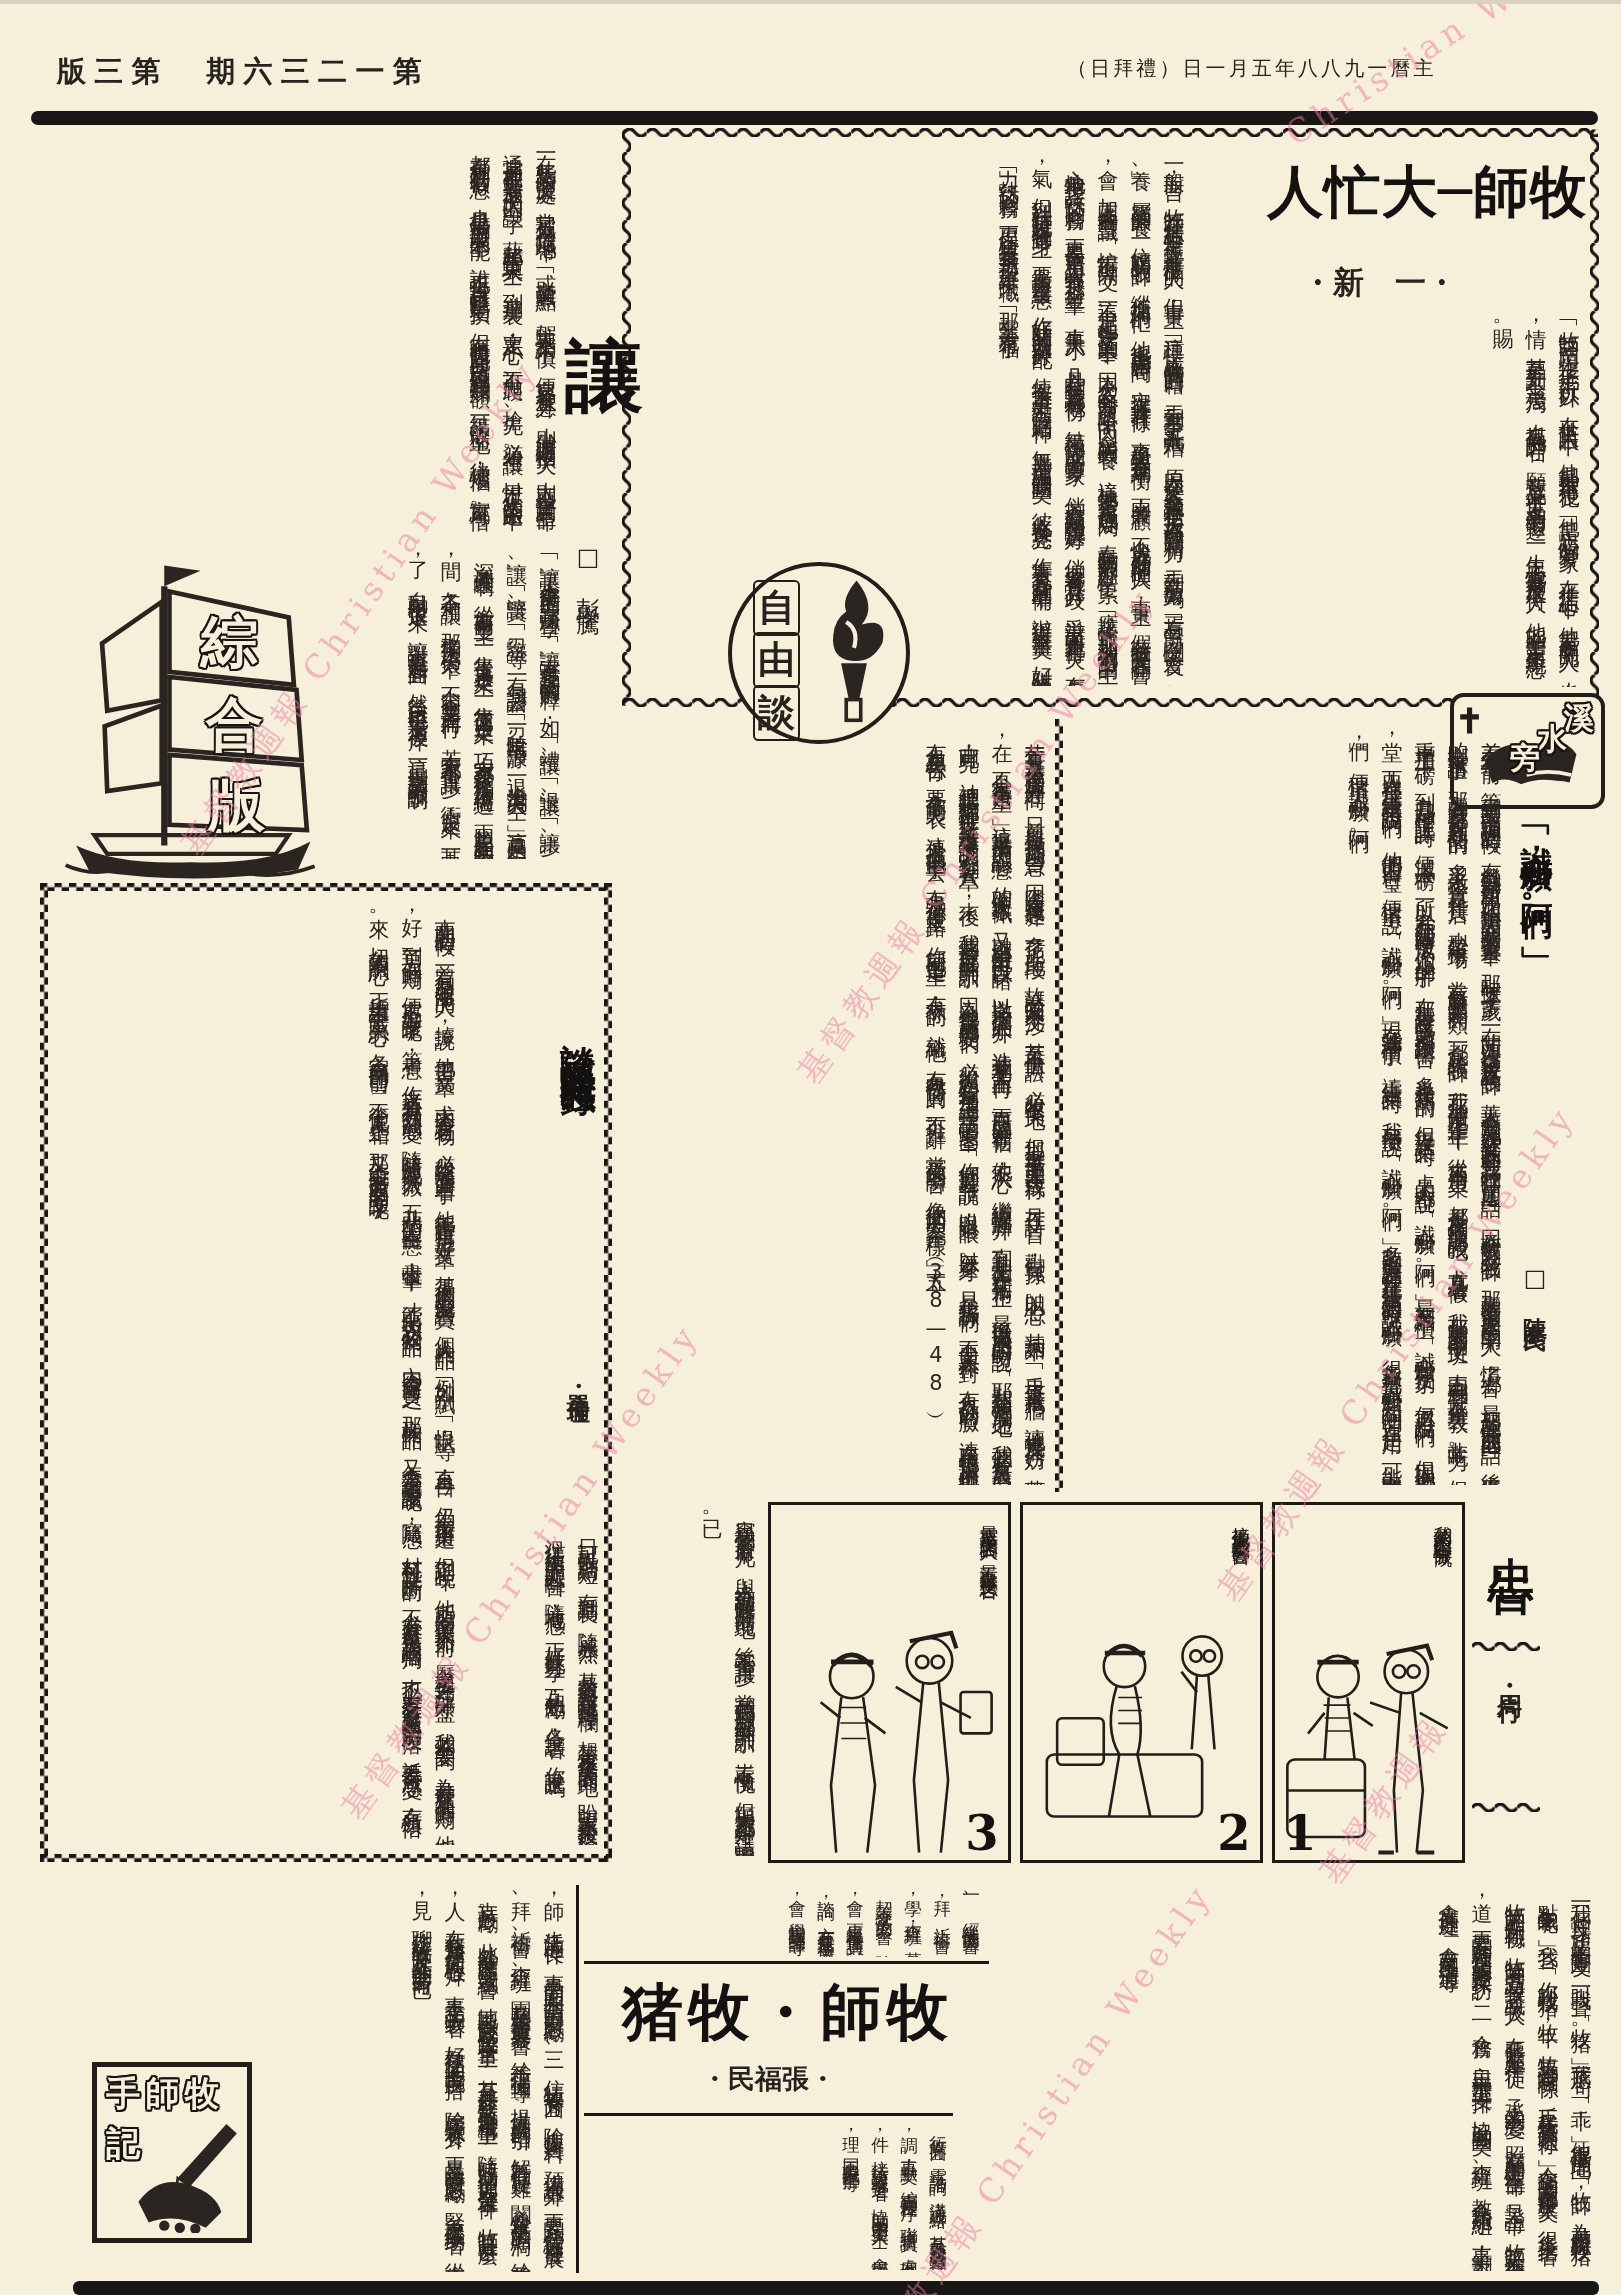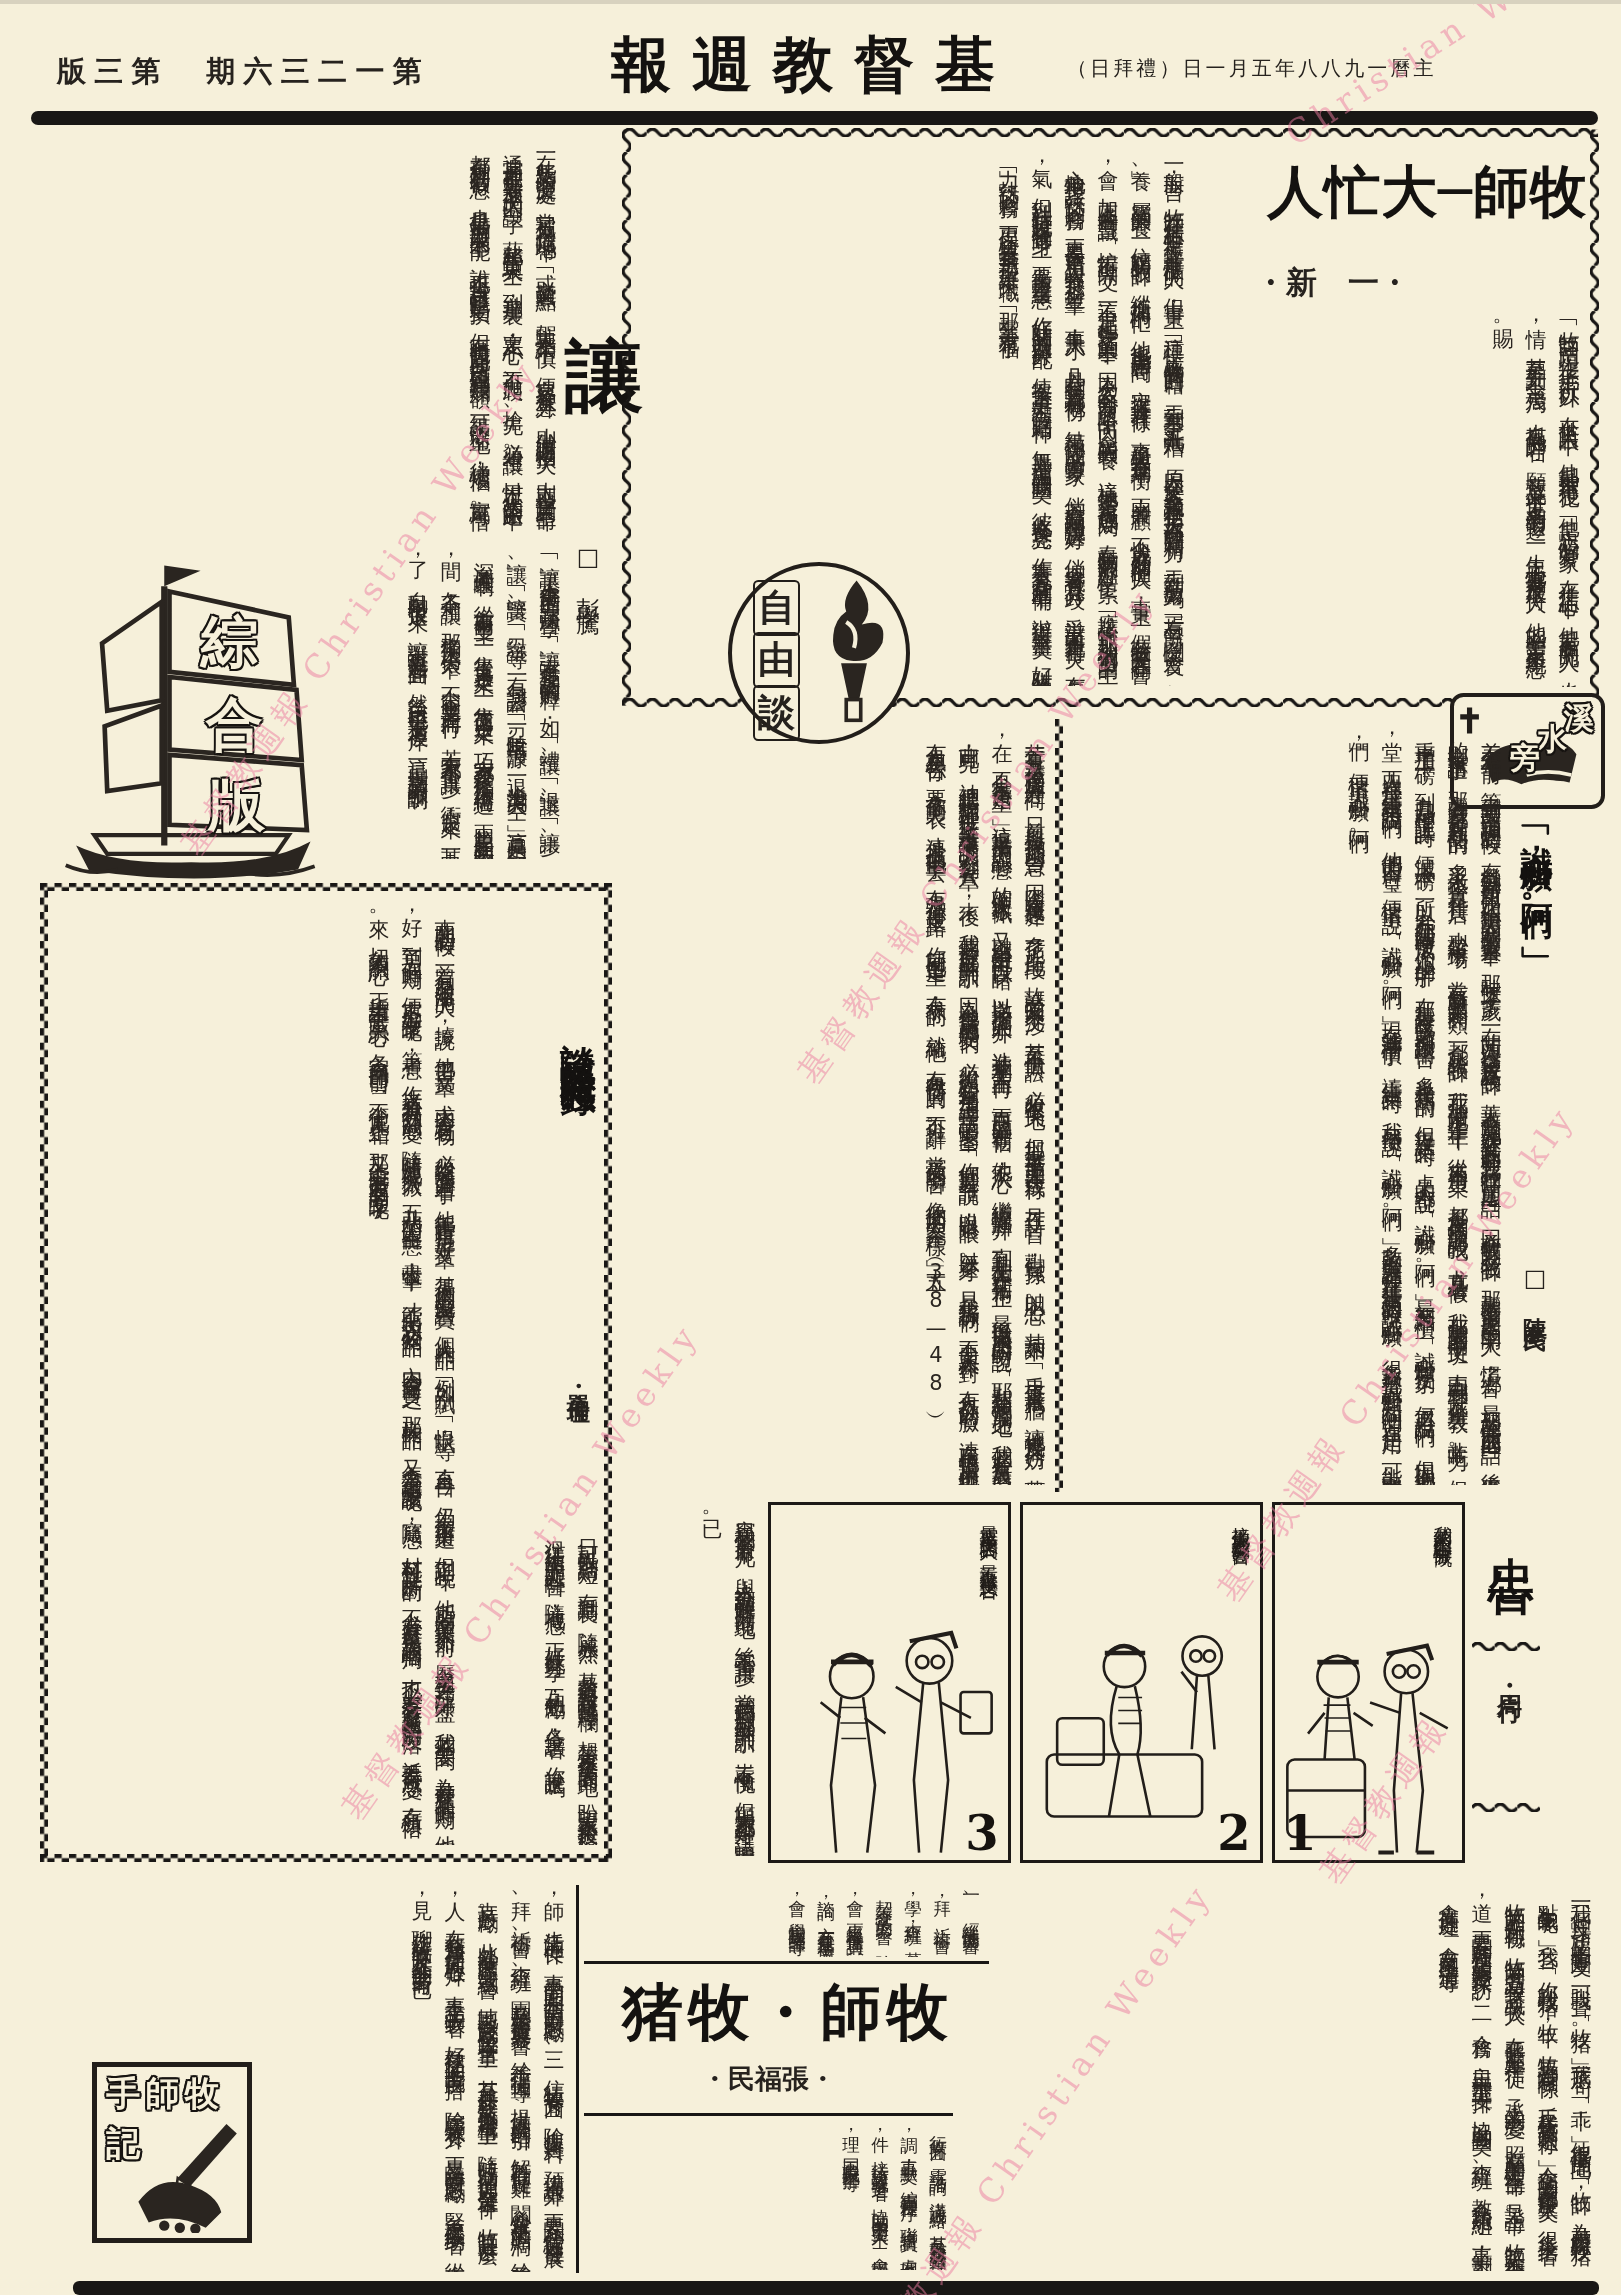--- a/index.html
+++ b/index.html
@@ -65,21 +65,20 @@
       </pattern>
       <pattern id="zigv" width="16" height="28" patternUnits="userSpaceOnUse">
         <rect x="0" y="0" width="8" height="14" fill="#191715"></rect>
           <rect x="8" y="14" width="8" height="14" fill="#191715"></rect>
       </pattern>
     </defs>
   </svg>
 
   <div class="abs" style="left:0;top:0;width:1622px;height:122px;">
     <div class="abs" style="left:57px;top:48px;font-size:29px;font-weight:700;letter-spacing:8.3px;">版三第　期六三二一第</div>
-    <div class="abs headline" style="left:596px;top:21px;width:435px;text-align:center;font-size:60px;letter-spacing:21px;">報週教督基</div>
     <div class="abs" style="left:1067px;top:51px;font-size:20px;letter-spacing:3.1px;">（日拜禮）日一月五年八八九一曆主</div>
     <div class="rule" style="left:31px;top:107px;width:1567px;height:13.5px;border-radius:7.3px;"></div>
   </div>
 
   <div class="wm" style="left:1260px;top:15.6px;transform:rotate(-33deg);">Christian Week.</div>
   <div class="wm" style="left:62px;top:581px;transform:rotate(-55deg);">基督教週報 Christian Weekly</div>
   <div class="wm" style="left:679px;top:809px;transform:rotate(-55deg);">基督教週報 Christian Weekly</div>
   <div class="wm" style="left:1099px;top:1327px;transform:rotate(-55deg);">基督教週報 Christian Weekly</div>
   <div class="wm" style="left:223px;top:1545px;transform:rotate(-55deg);">基督教週報 Christian Weekly</div>
   <div class="wm" style="left:736px;top:2105px;transform:rotate(-55deg);">基督教週報 Christian Weekly</div>
@@ -115,21 +114,21 @@
       <rect width="1886" height="18" fill="url(#wavh)"></rect>
     </svg>
   <svg class="wavy-strip" style="left:622px;top:124px;" width="9.3" height="579" viewBox="0 0 18 1116">
       <rect width="18" height="1116" fill="url(#wavv)"></rect>
     </svg>
   <svg class="wavy-strip" style="left:1590px;top:124px;" width="9.3" height="579" viewBox="0 0 18 1116">
       <rect width="18" height="1116" fill="url(#wavv)"></rect>
     </svg>
 
   <div class="abs headline" style="left:1177px;top:151px;width:410px;text-align:right;font-size:56px;letter-spacing:1px;">人忙大─師牧</div>
-  <div class="abs" style="left:1255px;top:258px;width:249px;font-size:31px;font-weight:700;">・新　一・</div>
+  <div class="abs" style="left:1255px;top:258px;width:249px;text-align:center;font-size:31px;font-weight:700;">・新　一・</div>
   <div class="btxt" style="left:1208px;top:308px;width:377px;height:375px;">「牧師」這門「工作」係七十二行以外。在世俗人眼中，他是神聖不可侵犯；他是「忠心」的好管家；在平信徒心中，他是有血肉的凡人，也有情緒和感情，甚至弄到「不幸」殘局；也有他的呼召，願意放棄一些世上名利的追逐，一生忠心地事奉神及服待人。他的辛勞定蒙主所紀念、稱許和賞賜。</div>
   <div class="btxt" style="left:649px;top:149px;width:541px;height:533px;">一般而言，牧師在信徒心中是一位非常非常忙碌的人。但事實上，這種「忙」成為牧師的藉口，弄到事奉上「亂七八糟」。原因在於太多會議和事務佔去大部份時間和精力，弄到筋疲力竭，焉有「餘力」「關懷」會友，眞正做「牧養」、屬靈的餵養。一位精明的牧師，縱使如何的忙，他也能善用時間，安排得井井有條，事務與牧養達到平衡，兩者兼顧，不愧成為好的神的僕人。事實上，假若牧師整天在開會，除了本會，加上區會的會議，「忙得不可開交」，這不一定是他「蒙福」的事奉。因為太多「向外」而忽略了「向內」（會內的牧養），這樣他是否蒙福也成疑問。奉勸牧師們不好受「忙」累，應該「倚靠」那加給我們力量的主，不但忠心地承担該「執行」的會務，更要保留精力去「牧養」那份「羊羣」。事無大小，凡是有關會議都有他份，結果便變成「開會專家」。倘若會議順利議決還好，倘或會議有意見分歧，爭辯之中難免有得失，有傷與會者的和氣，但到執行時也落在牧師身上。要衡量輕重緩急，作好時間的安排與分配，使教會上下更顯出合一的精神，無異增進主內肢體團契，彼此交換意見，作事有充分合宜的準備，辦得盡善盡美，好叫牧師眞正兼顧「精力」「執行」的會務，更保留「牧養羊羣」那份美好「天職」！那「羣羊」就有福了！</div>
 
   <div class="abs logo-solid" style="left:728px;top:558px;width:174px;height:174px;border:4.7px solid #221e1a;border-radius:50%;">
     <span class="abs" style="left:21px;top:13.5px;font-size:37px;font-weight:900;border:2.6px solid #221e1a;border-radius:5.2px;padding:1px 3.1px;">自</span>
     <span class="abs" style="left:21px;top:66px;font-size:37px;font-weight:900;border:2.6px solid #221e1a;border-radius:5.2px;padding:1px 3.1px;">由</span>
     <span class="abs" style="left:21px;top:119px;font-size:37px;font-weight:900;border:2.6px solid #221e1a;border-radius:5.2px;padding:1px 3.1px;">談</span>
     <svg class="abs" style="left:78px;top:9.3px;" width="88" height="156" viewBox="0 0 170 300">
       <path d="M90 10 Q130 60 100 95 Q150 80 140 130 Q120 170 80 165 Q40 160 45 115 Q48 85 70 70 Q60 45 90 10 Z" fill="#2a2520"></path>
       <path d="M70 90 Q95 105 85 140" fill="none" stroke="#f6f0da" stroke-width="8"></path>

